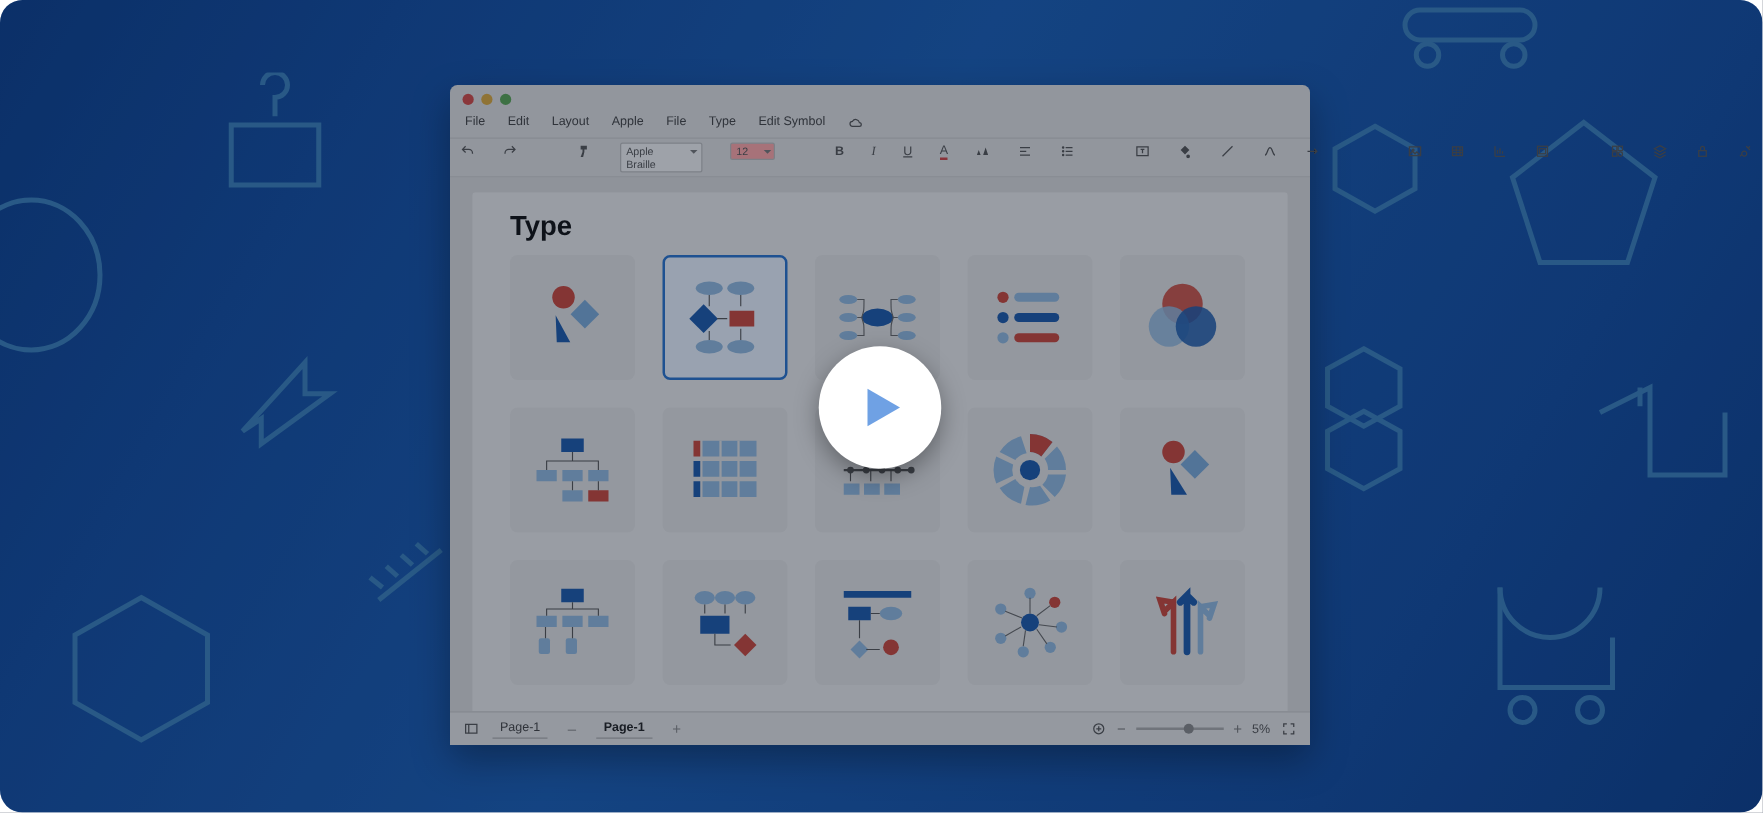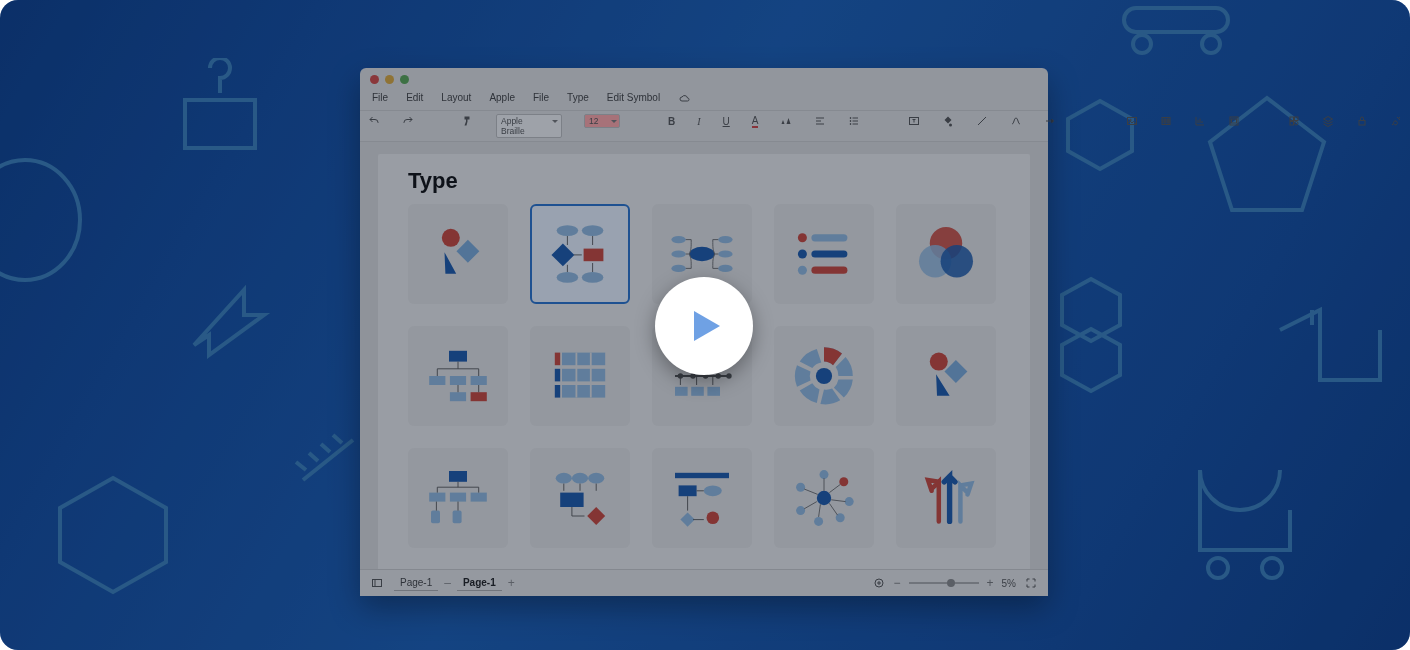--- a/index.html
+++ b/index.html
@@ -21,21 +21,21 @@
 .sizebox{border:1px solid #bbb;background:#fca5a5;font-size:8.5px;color:#555;padding:1px 16px 1px 4px;border-radius:2px;position:relative;min-width:14px}
 .sizebox:after{content:"";position:absolute;right:2px;top:5px;border-left:3px solid transparent;border-right:3px solid transparent;border-top:3px solid #777}
 .canvas{flex:1;background:#d8d8d8;padding:12px 18px 0 18px;overflow:hidden}
 .doc{background:#e7e7e7;border-radius:2px;height:100%;padding:8px 16px}
 .doc-title{font-size:22px;font-weight:700;color:#111;margin:6px 0 10px 14px}
 .grid{display:grid;grid-template-columns:repeat(5,100px);gap:22px 22px;padding-left:14px}
 .tile{width:100px;height:100px;background:#dfdfdf;border-radius:6px;display:flex;align-items:center;justify-content:center}
 .tile.selected{border:2px solid #2a72c9;box-sizing:border-box;background:#e7eff9}
 .tile svg{width:72px;height:72px}
 .statusbar{height:26px;background:#e0e0e0;border-top:1px solid #c6c6c6;display:flex;align-items:center;padding:0 10px;font-size:10px;color:#555;gap:10px}
-.page-tabs{display:flex;align-items:center;gap:6px}
+.page-tabs{display:flex;align-items:center;gap:16px}
 .page-minus,.page-plus{font-size:12px;color:#888}
 .page-tab{font-size:10px;color:#444;border-bottom:1px solid #aaa;padding:2px 6px}
 .page-tab.active{font-weight:600;color:#222}
 .flex1{flex:1}
 .zoombar{display:flex;align-items:center;gap:8px}
 .slider{width:70px;height:2px;background:#a8a8a8;position:relative}
 .slider:before{content:"";position:absolute;left:38px;top:-3px;width:8px;height:8px;border-radius:50%;background:#888}
 .play{position:absolute;left:655px;top:277px;width:98px;height:98px;border-radius:50%;background:#fff;box-shadow:0 6px 20px rgba(0,0,0,.35);display:flex;align-items:center;justify-content:center;cursor:pointer}
 .play svg{width:30px;height:34px;margin-left:6px}
 .sep{width:1px;height:14px;background:#c0c0c0;margin:0 2px}

